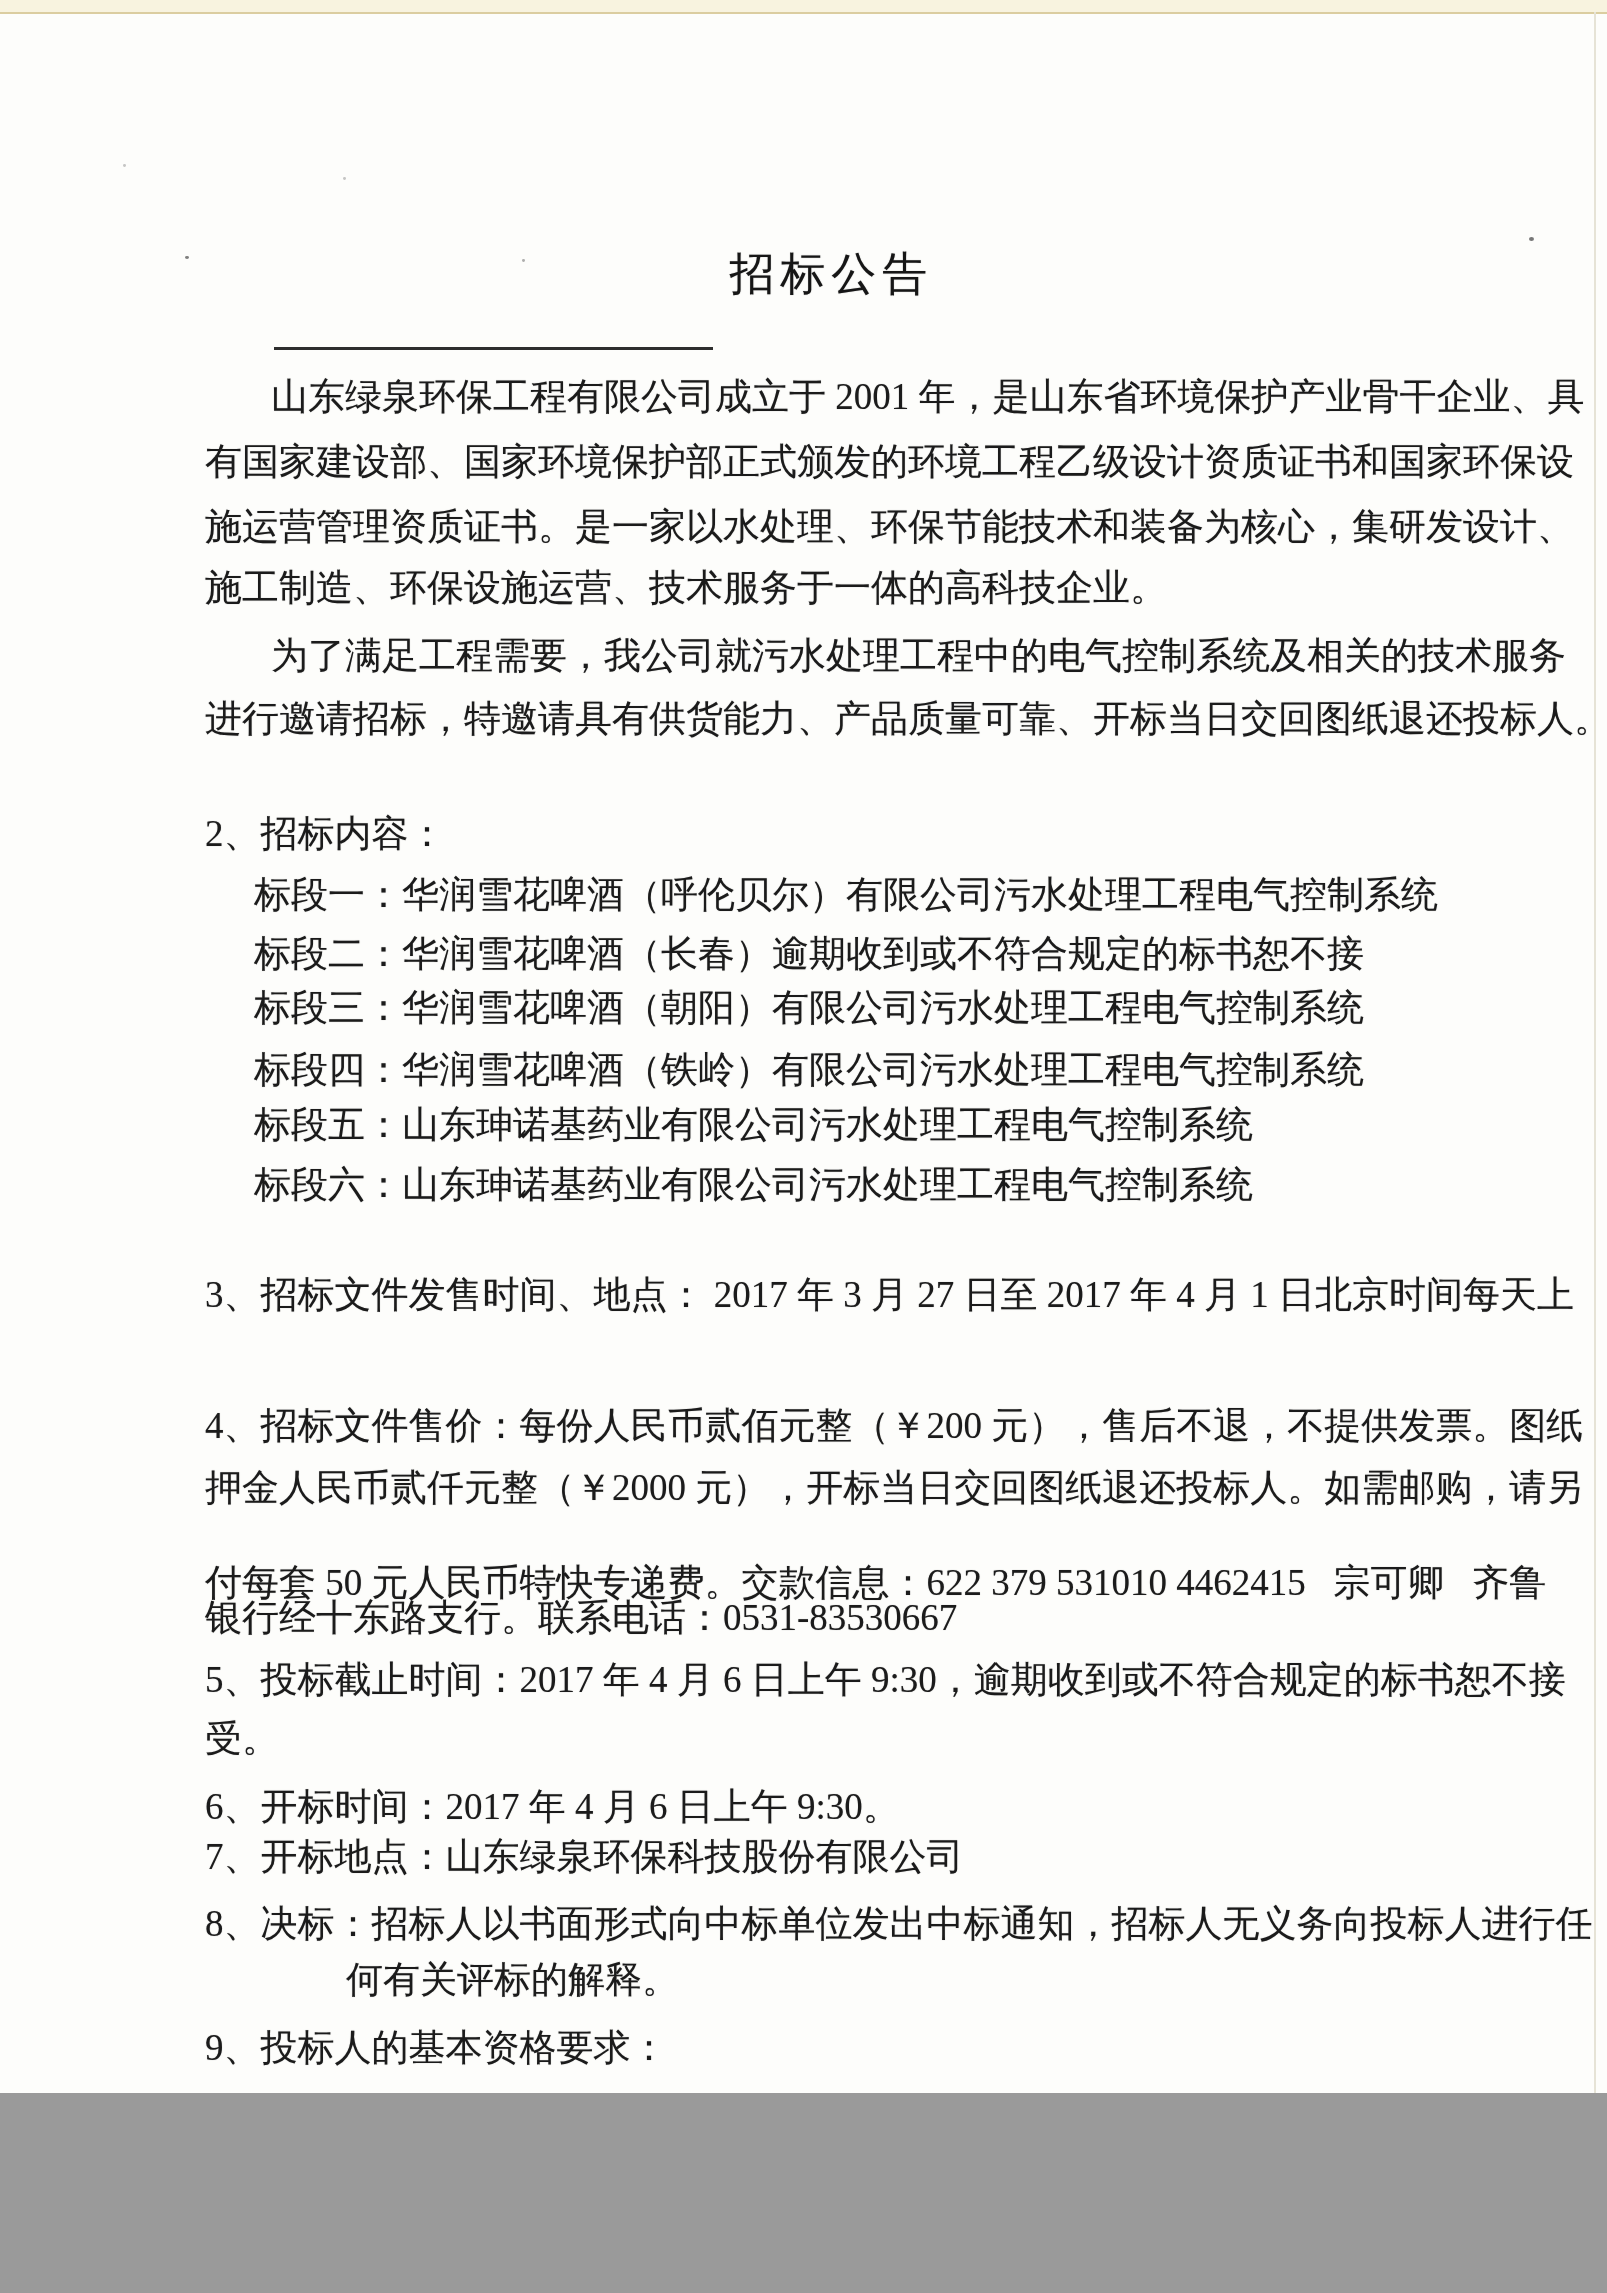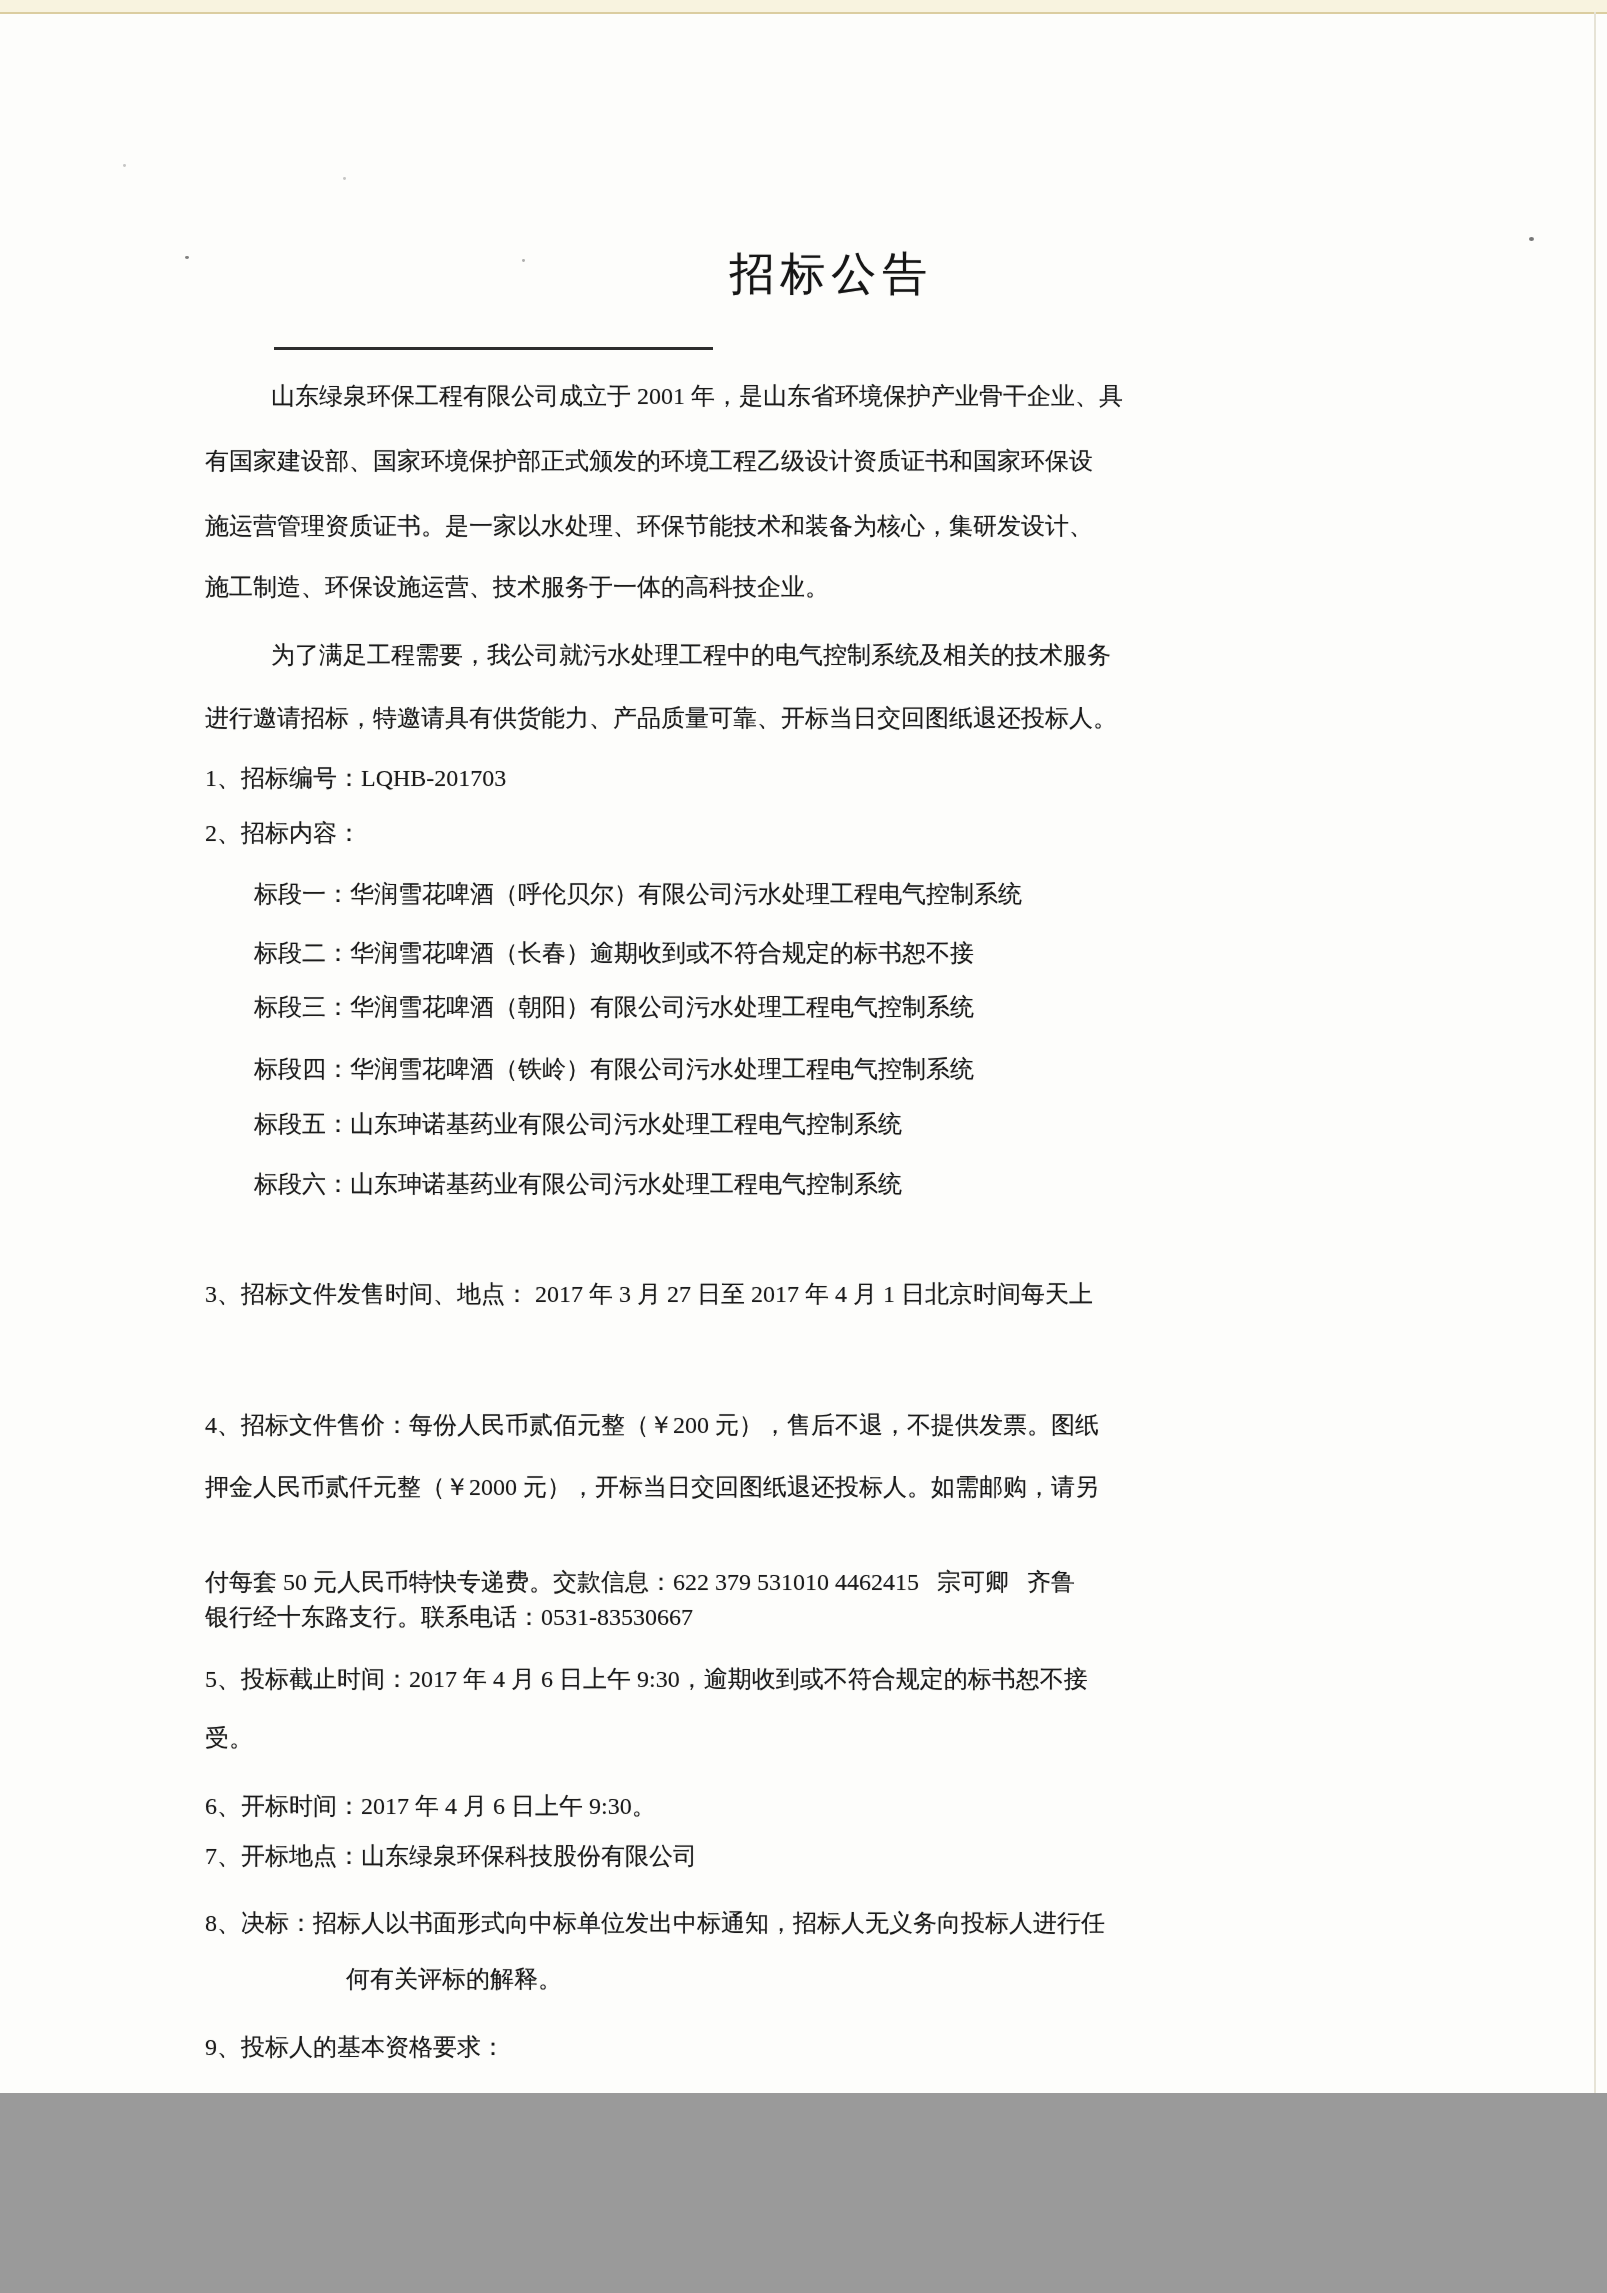--- a/index.html
+++ b/index.html
@@ -64,21 +64,21 @@
     top: 347px;
     width: 439px;
     height: 2.9px;
     background: #2e2e2e;
   }
   
   .ln {
     position: absolute;
     left: 205px;
     white-space: pre;
-    font-size: 24px;
+    font-size: 37px;
     line-height: 43px;
     text-shadow: 0 0 1px rgba(40,40,40,.4);
   }
   .indent  { left: 271px; }
   .seg     { left: 254px; }
   .indent8 { left: 346px; }
   .pageno {
     position: absolute;
     top: 2099px;
     left: 0;
@@ -107,21 +107,20 @@
   <div class="rule"></div>
 
   <div class="ln indent" style="top:375px">山东绿泉环保工程有限公司成立于 2001 年，是山东省环境保护产业骨干企业、具</div>
   <div class="ln" style="top:440px">有国家建设部、国家环境保护部正式颁发的环境工程乙级设计资质证书和国家环保设</div>
   <div class="ln" style="top:505px">施运营管理资质证书。是一家以水处理、环保节能技术和装备为核心，集研发设计、</div>
   <div class="ln" style="top:566px">施工制造、环保设施运营、技术服务于一体的高科技企业。</div>
 
   <div class="ln indent" style="top:634px">为了满足工程需要，我公司就污水处理工程中的电气控制系统及相关的技术服务</div>
   <div class="ln" style="top:697px">进行邀请招标，特邀请具有供货能力、产品质量可靠、开标当日交回图纸退还投标人。</div>
 
-  <div class="ln" style="top:757px">1、招标编号：LQHB-201703</div>
   <div class="ln" style="top:812px">2、招标内容：</div>
 
   <div class="ln seg" style="top:873px">标段一：华润雪花啤酒（呼伦贝尔）有限公司污水处理工程电气控制系统</div>
   <div class="ln seg" style="top:932px">标段二：华润雪花啤酒（长春）逾期收到或不符合规定的标书恕不接</div>
   <div class="ln seg" style="top:1048px">标段四：华润雪花啤酒（铁岭）有限公司污水处理工程电气控制系统</div>
   <div class="ln seg" style="top:986px">标段三：华润雪花啤酒（朝阳）有限公司污水处理工程电气控制系统</div>
   <div class="ln seg" style="top:1103px">标段五：山东珅诺基药业有限公司污水处理工程电气控制系统</div>
   <div class="ln seg" style="top:1163px">标段六：山东珅诺基药业有限公司污水处理工程电气控制系统</div>
 
   <div class="ln" style="top:1273px">3、招标文件发售时间、地点： 2017 年 3 月 27 日至 2017 年 4 月 1 日北京时间每天上</div>

